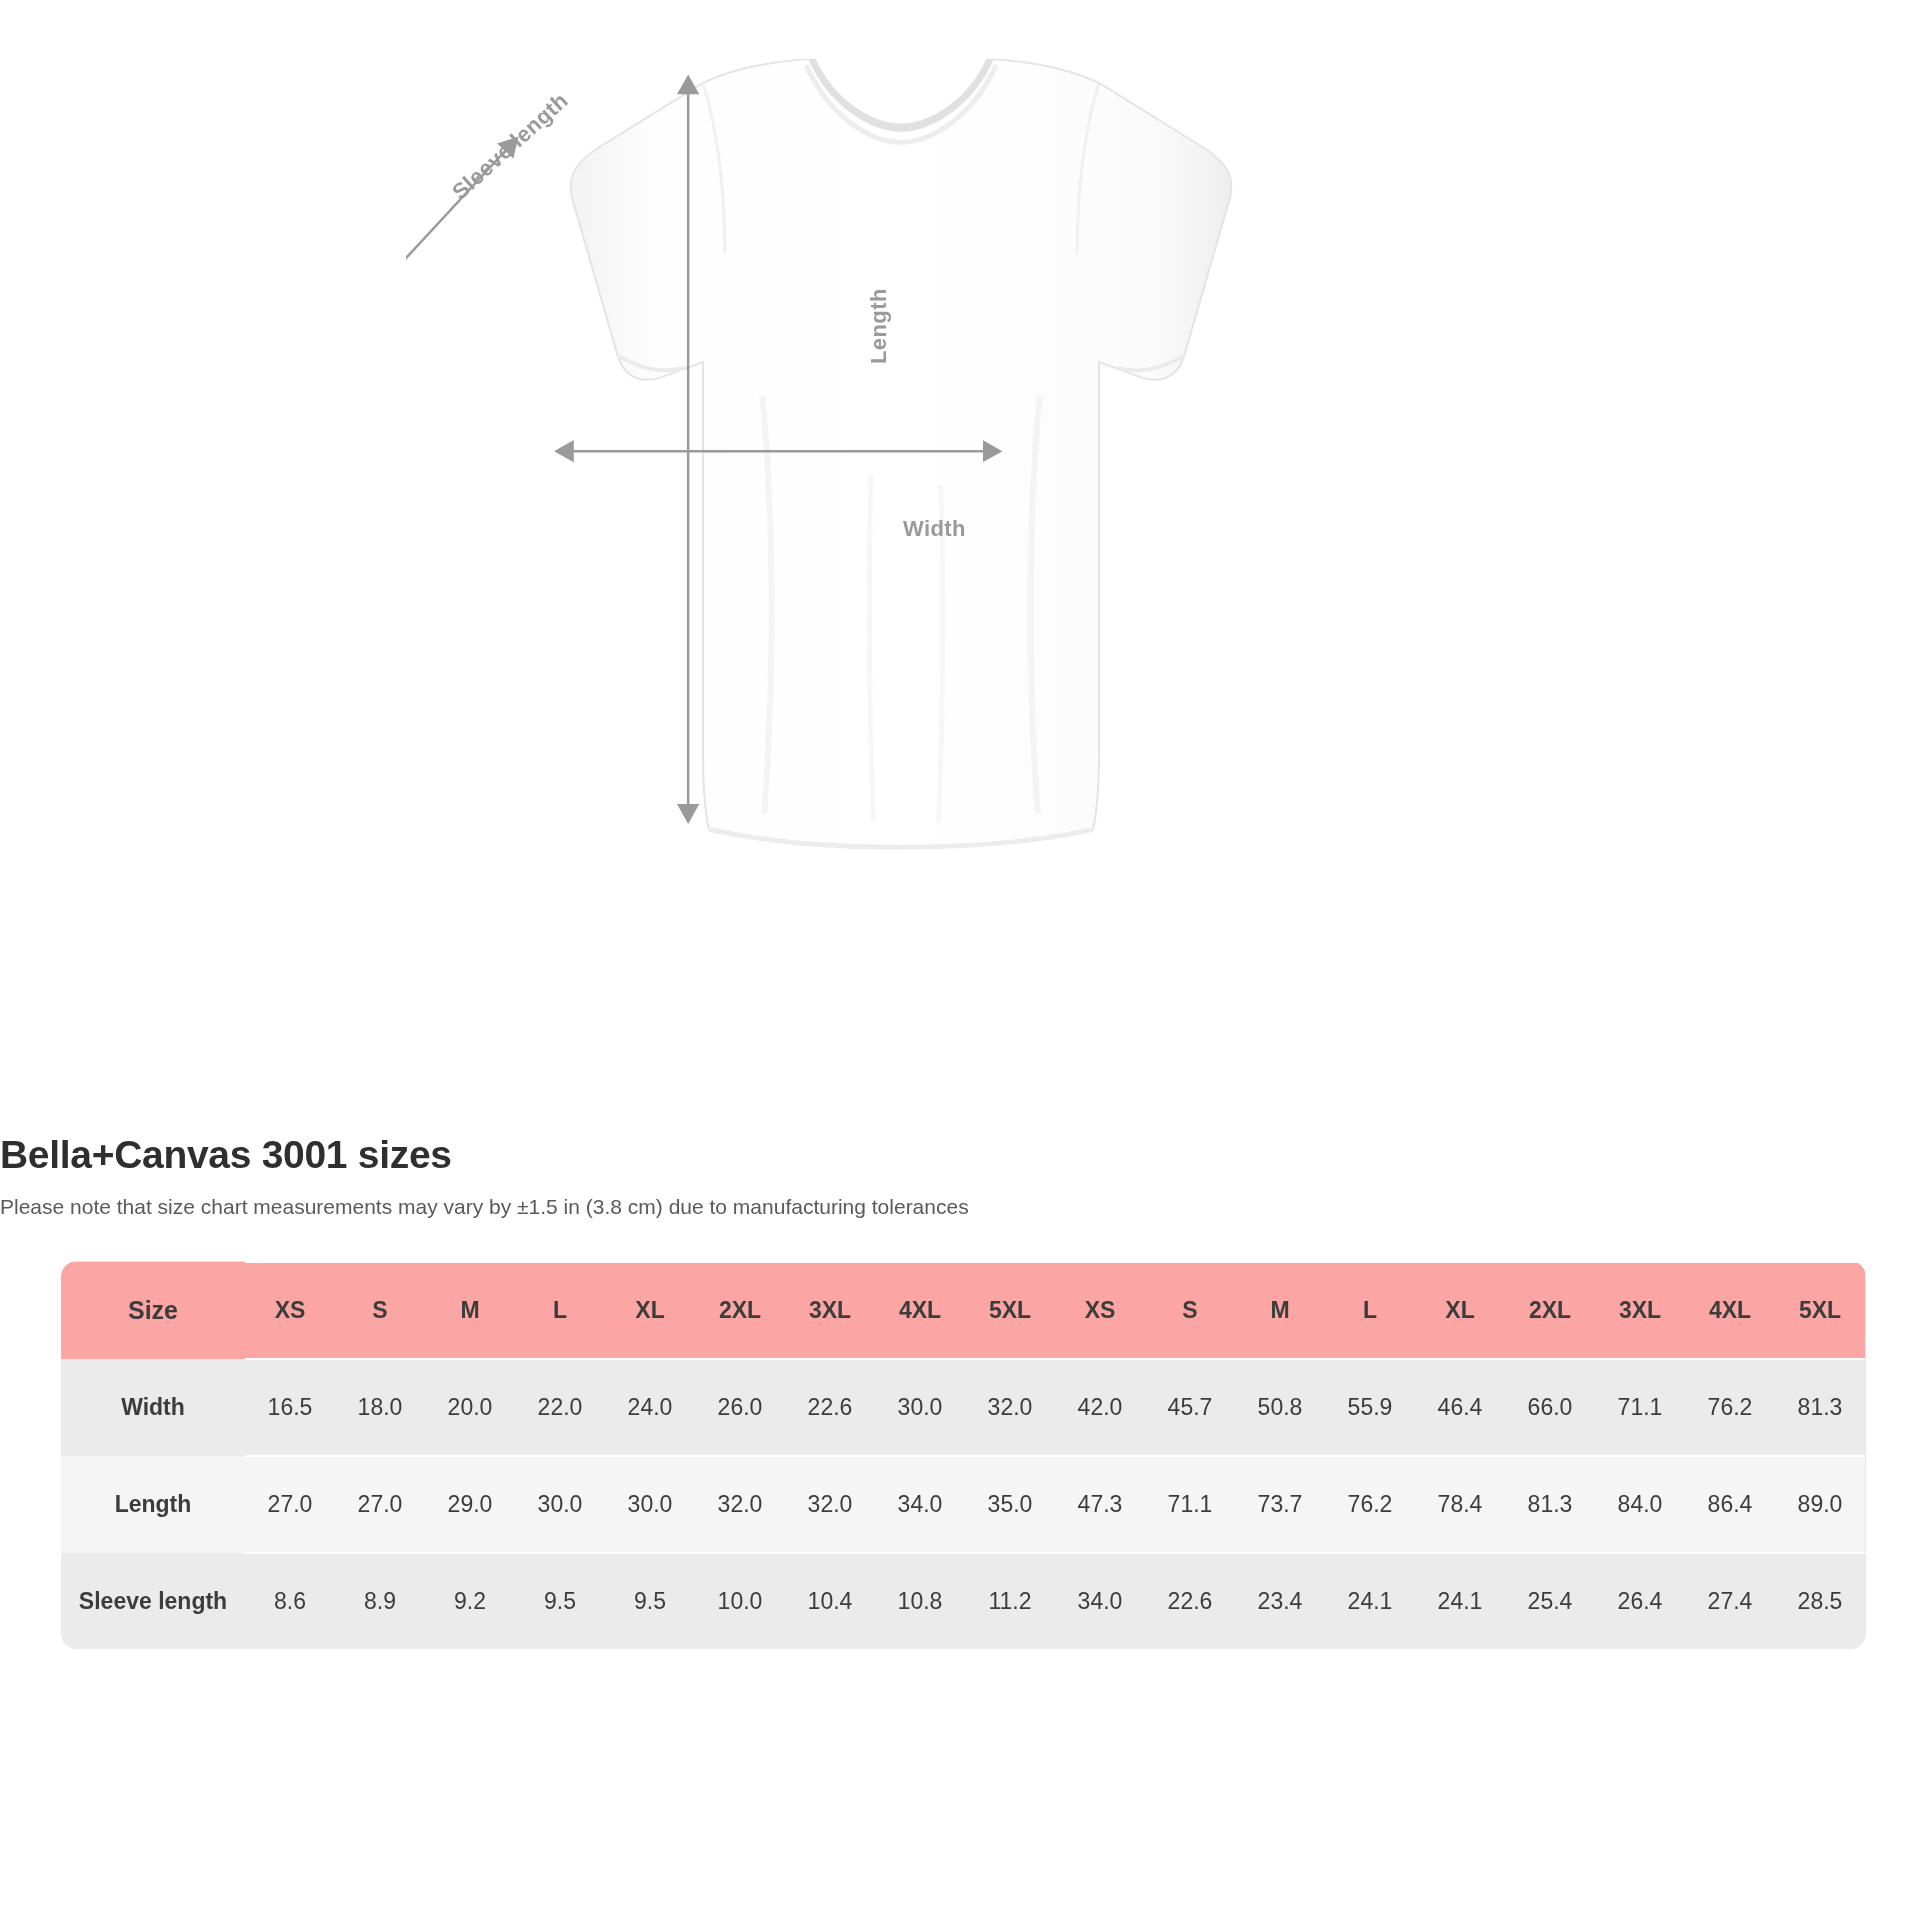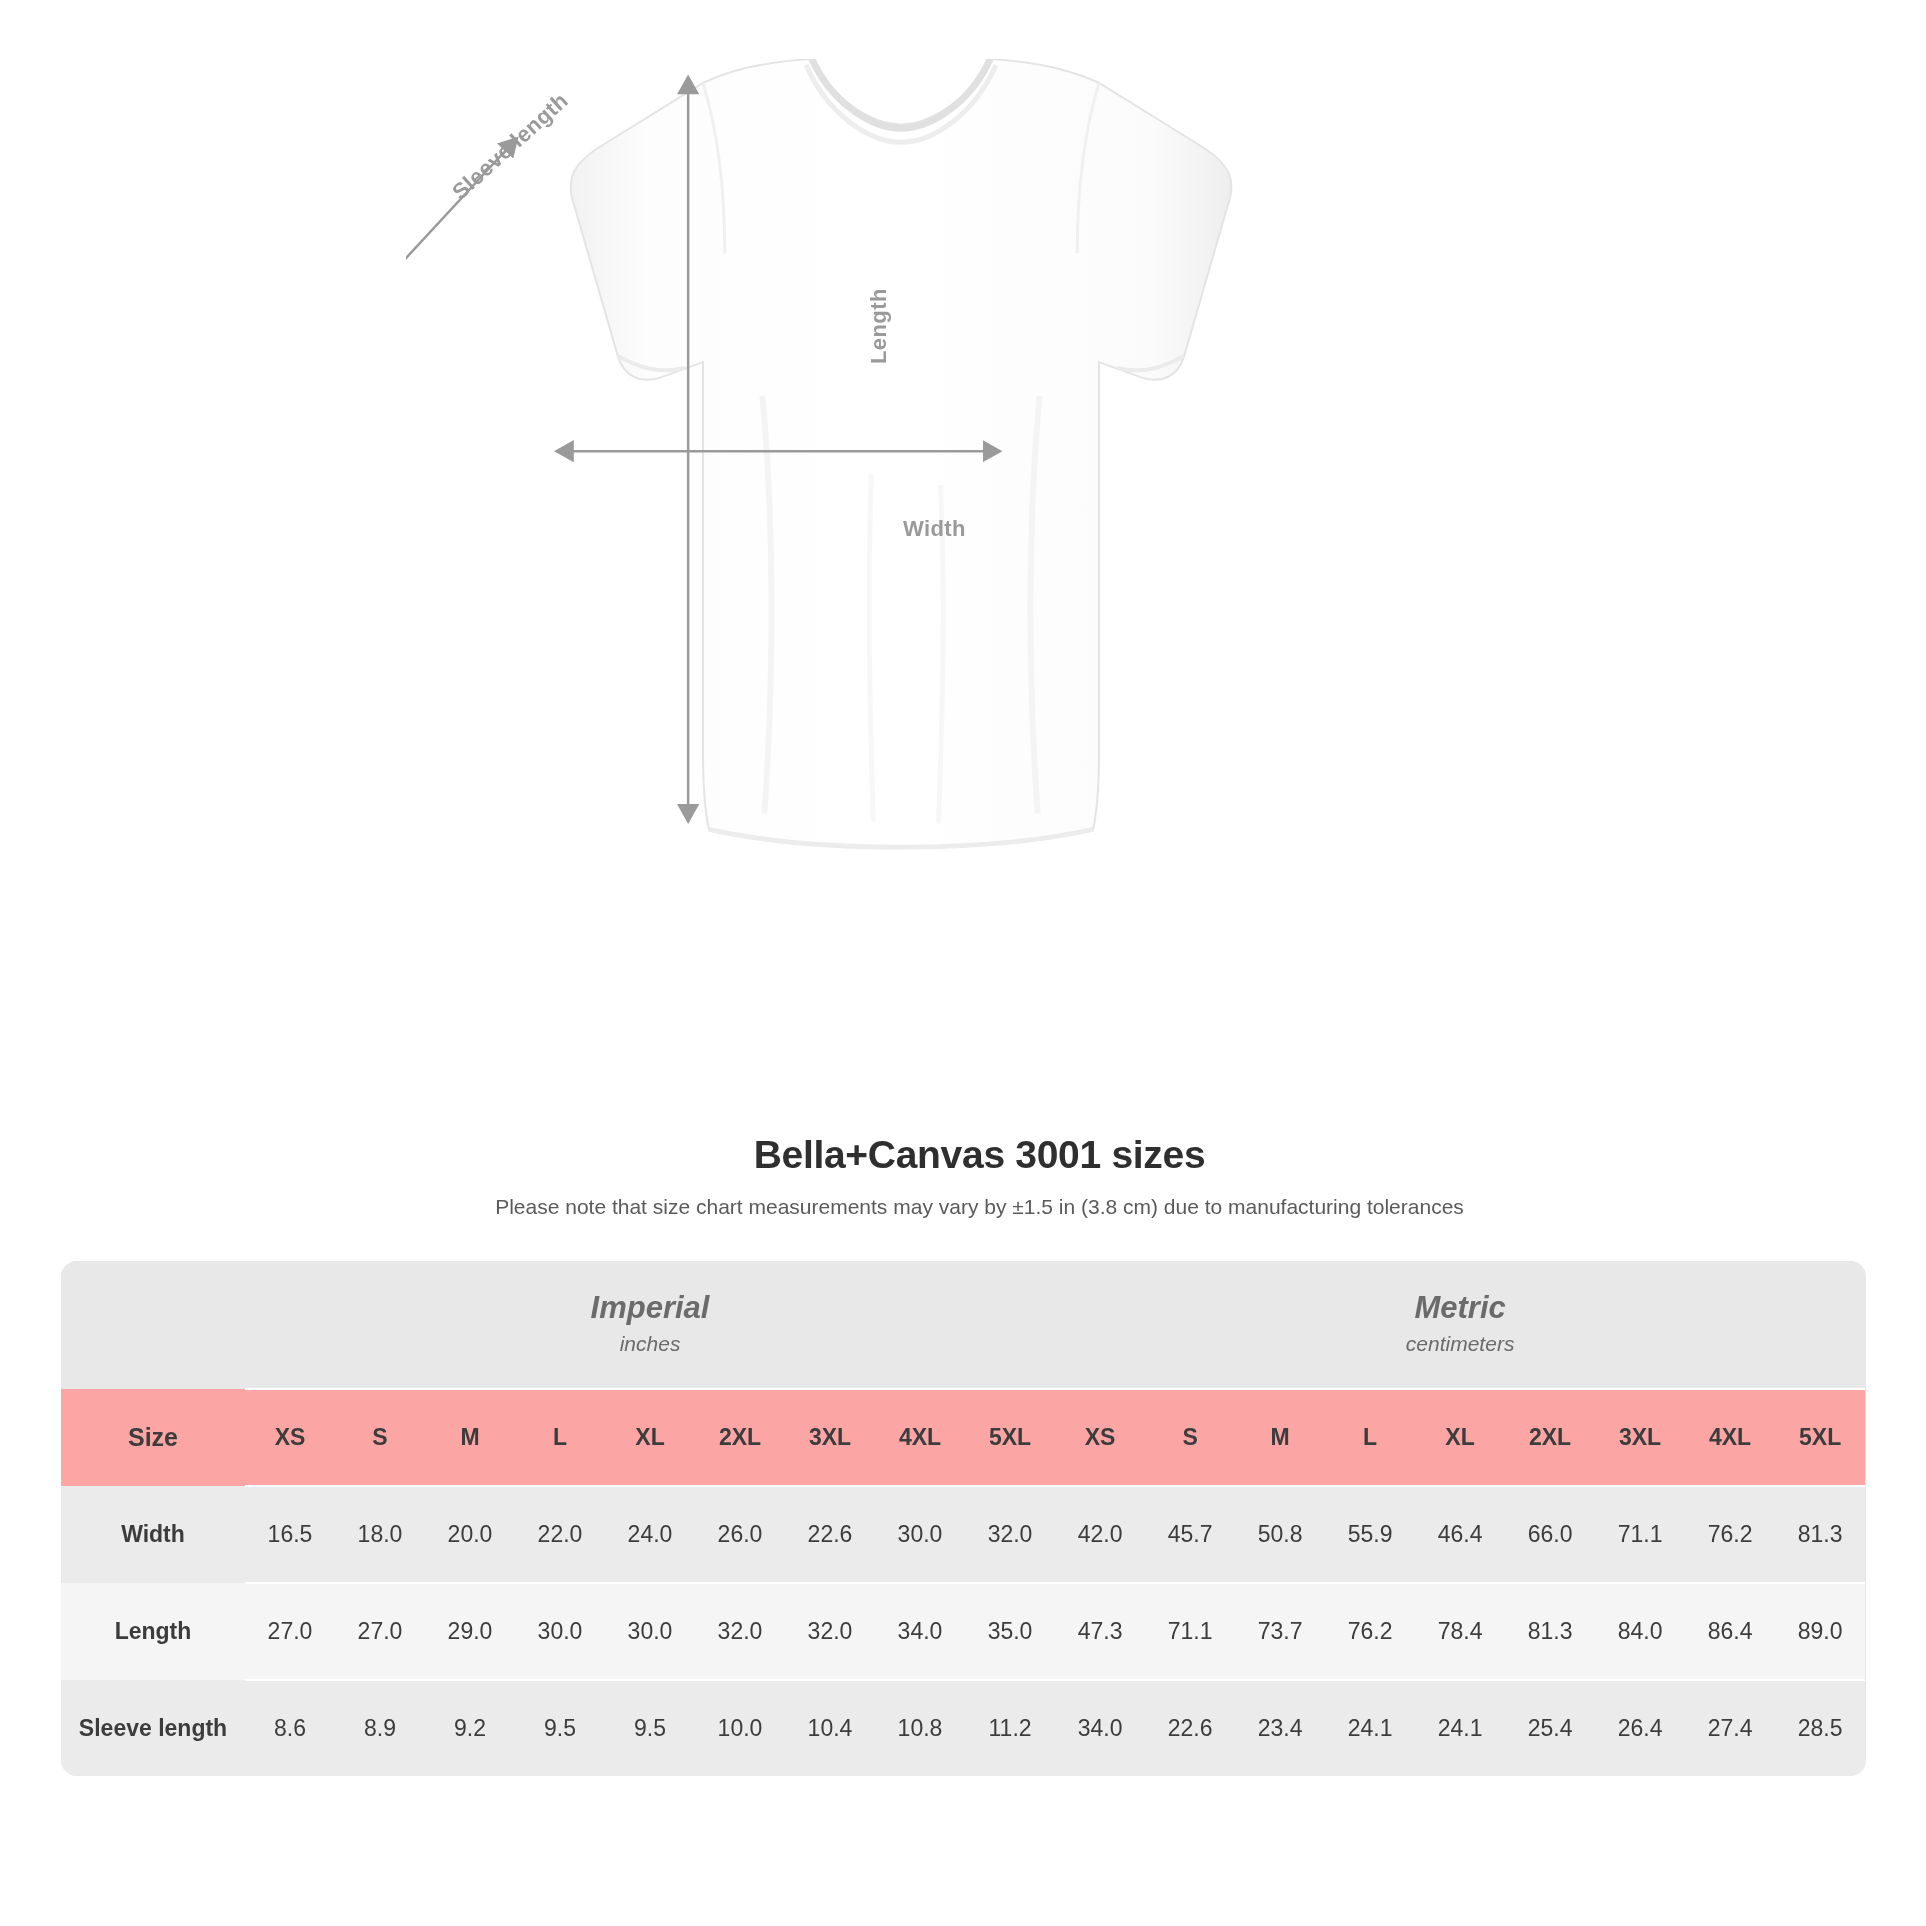--- a/index.html
+++ b/index.html
@@ -66,23 +66,21 @@
     white-space: nowrap;
   }
   .label-width {
     left: 903px;
     top: 516px;
     white-space: nowrap;
   }
 
   
   .title-block {
-    text-align: center;
     margin-top: 24px;
-    padding-left: 32px;
   }
   .chart-title {
     font-size: 39px;
     font-weight: bold;
     color: #2f2f2f;
     letter-spacing: -0.3px;
   }
   .chart-note {
     margin-top: 18px;
     font-size: 21px;
@@ -267,31 +265,20 @@
           <col class="dat">
           <col class="dat">
           <col class="dat">
           <col class="dat">
         <col class="dat">
           <col class="dat">
           <col class="dat">
           <col class="dat">
       </colgroup>
       <tbody>
-        <tr class="unit-row">
-          <td></td>
-          <td colspan="9">
-            <div class="unit-name">Imperial</div>
-            <div class="unit-sub">inches</div>
-          </td>
-          <td colspan="9">
-            <div class="unit-name">Metric</div>
-            <div class="unit-sub">centimeters</div>
-          </td>
-        </tr>
 
         <tr class="hdr-row">
           <td class="rowlabel">Size</td>
           <td class="cell">XS</td>
           <td class="cell">S</td>
           <td class="cell">M</td>
           <td class="cell">L</td>
           <td class="cell">XL</td>
           <td class="cell">2XL</td>
           <td class="cell">3XL</td>

